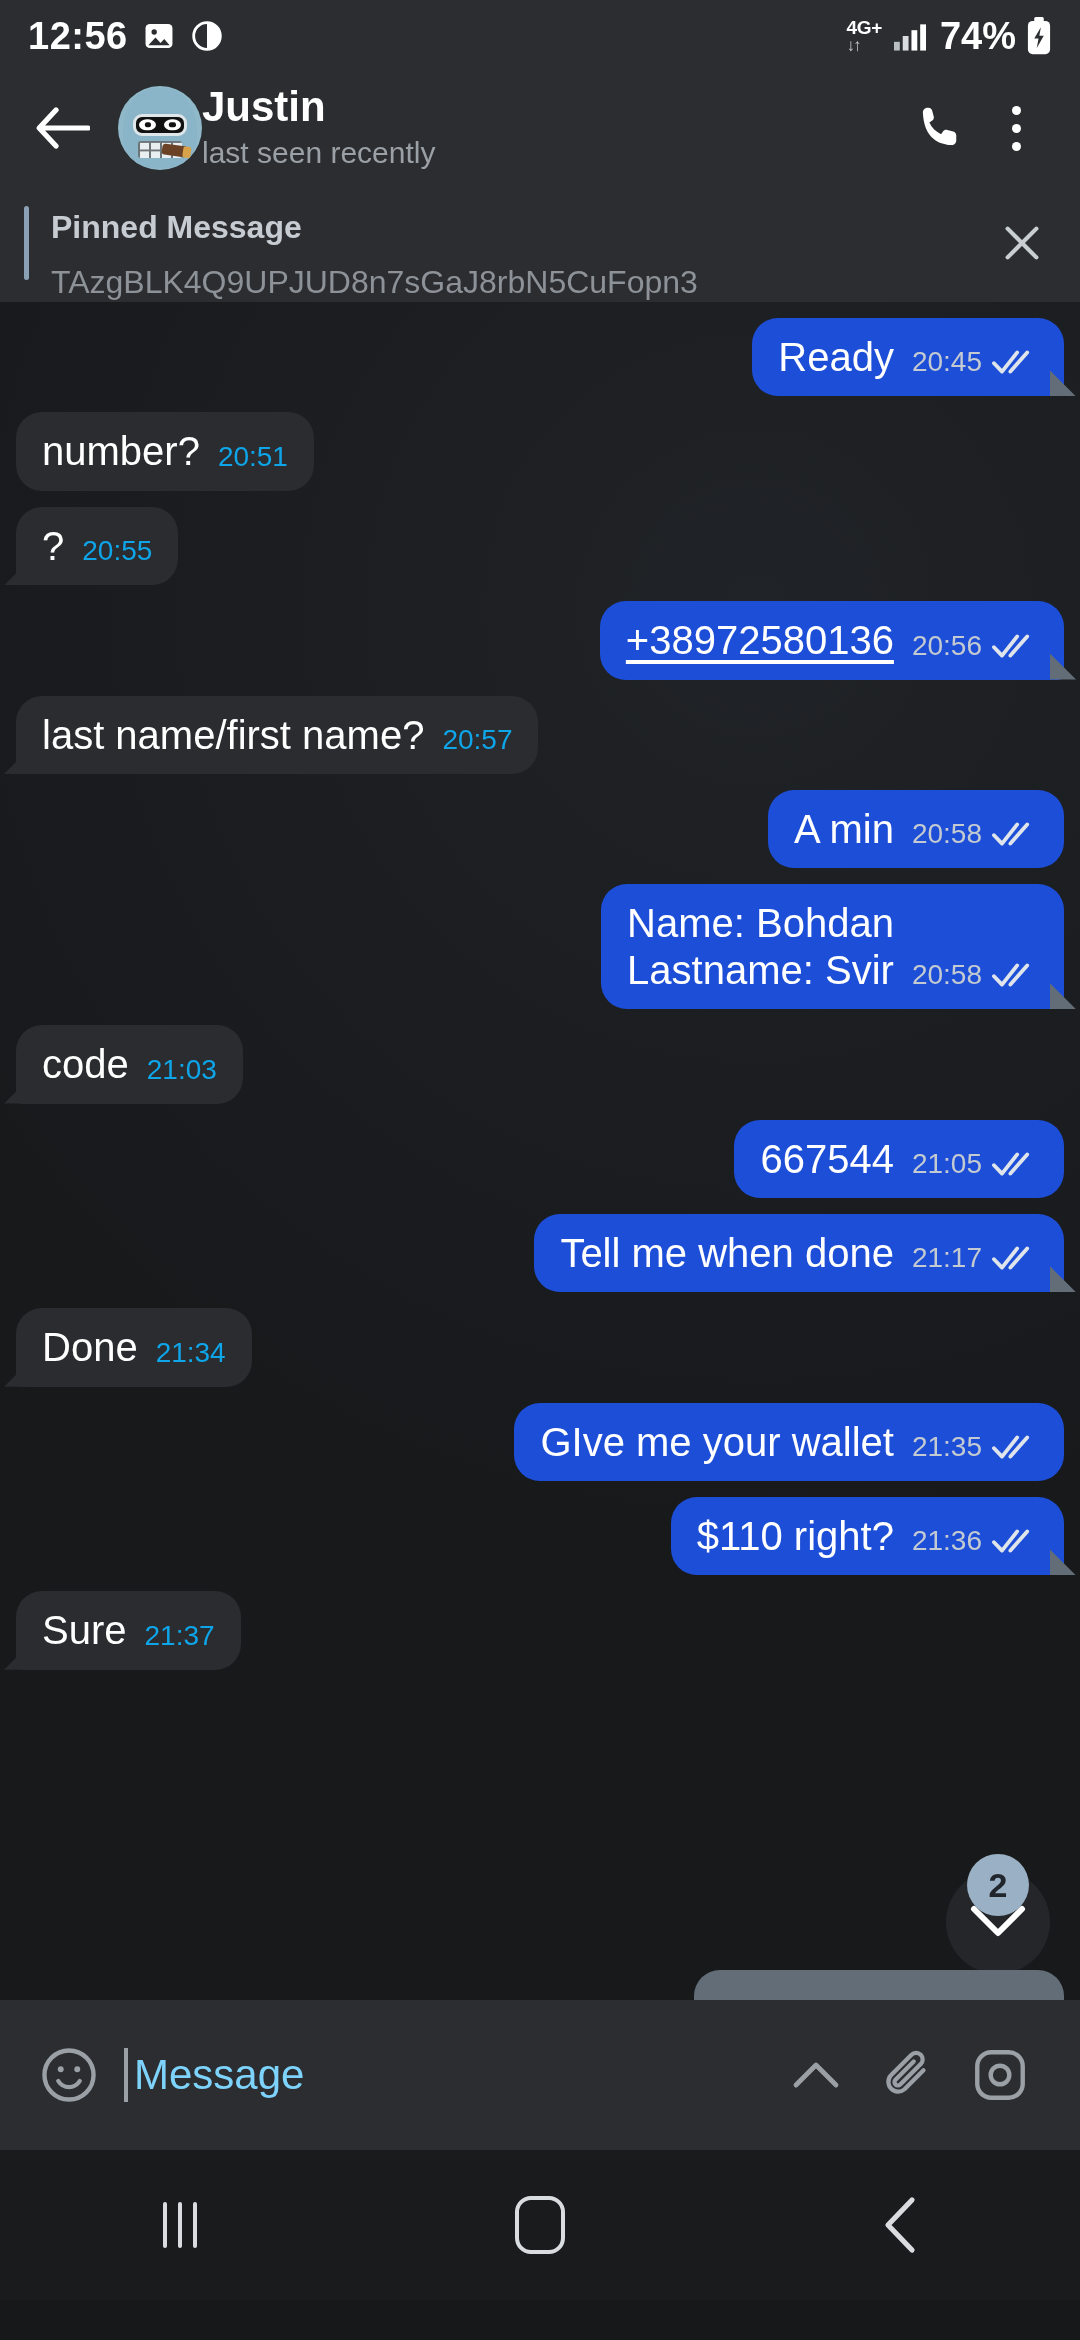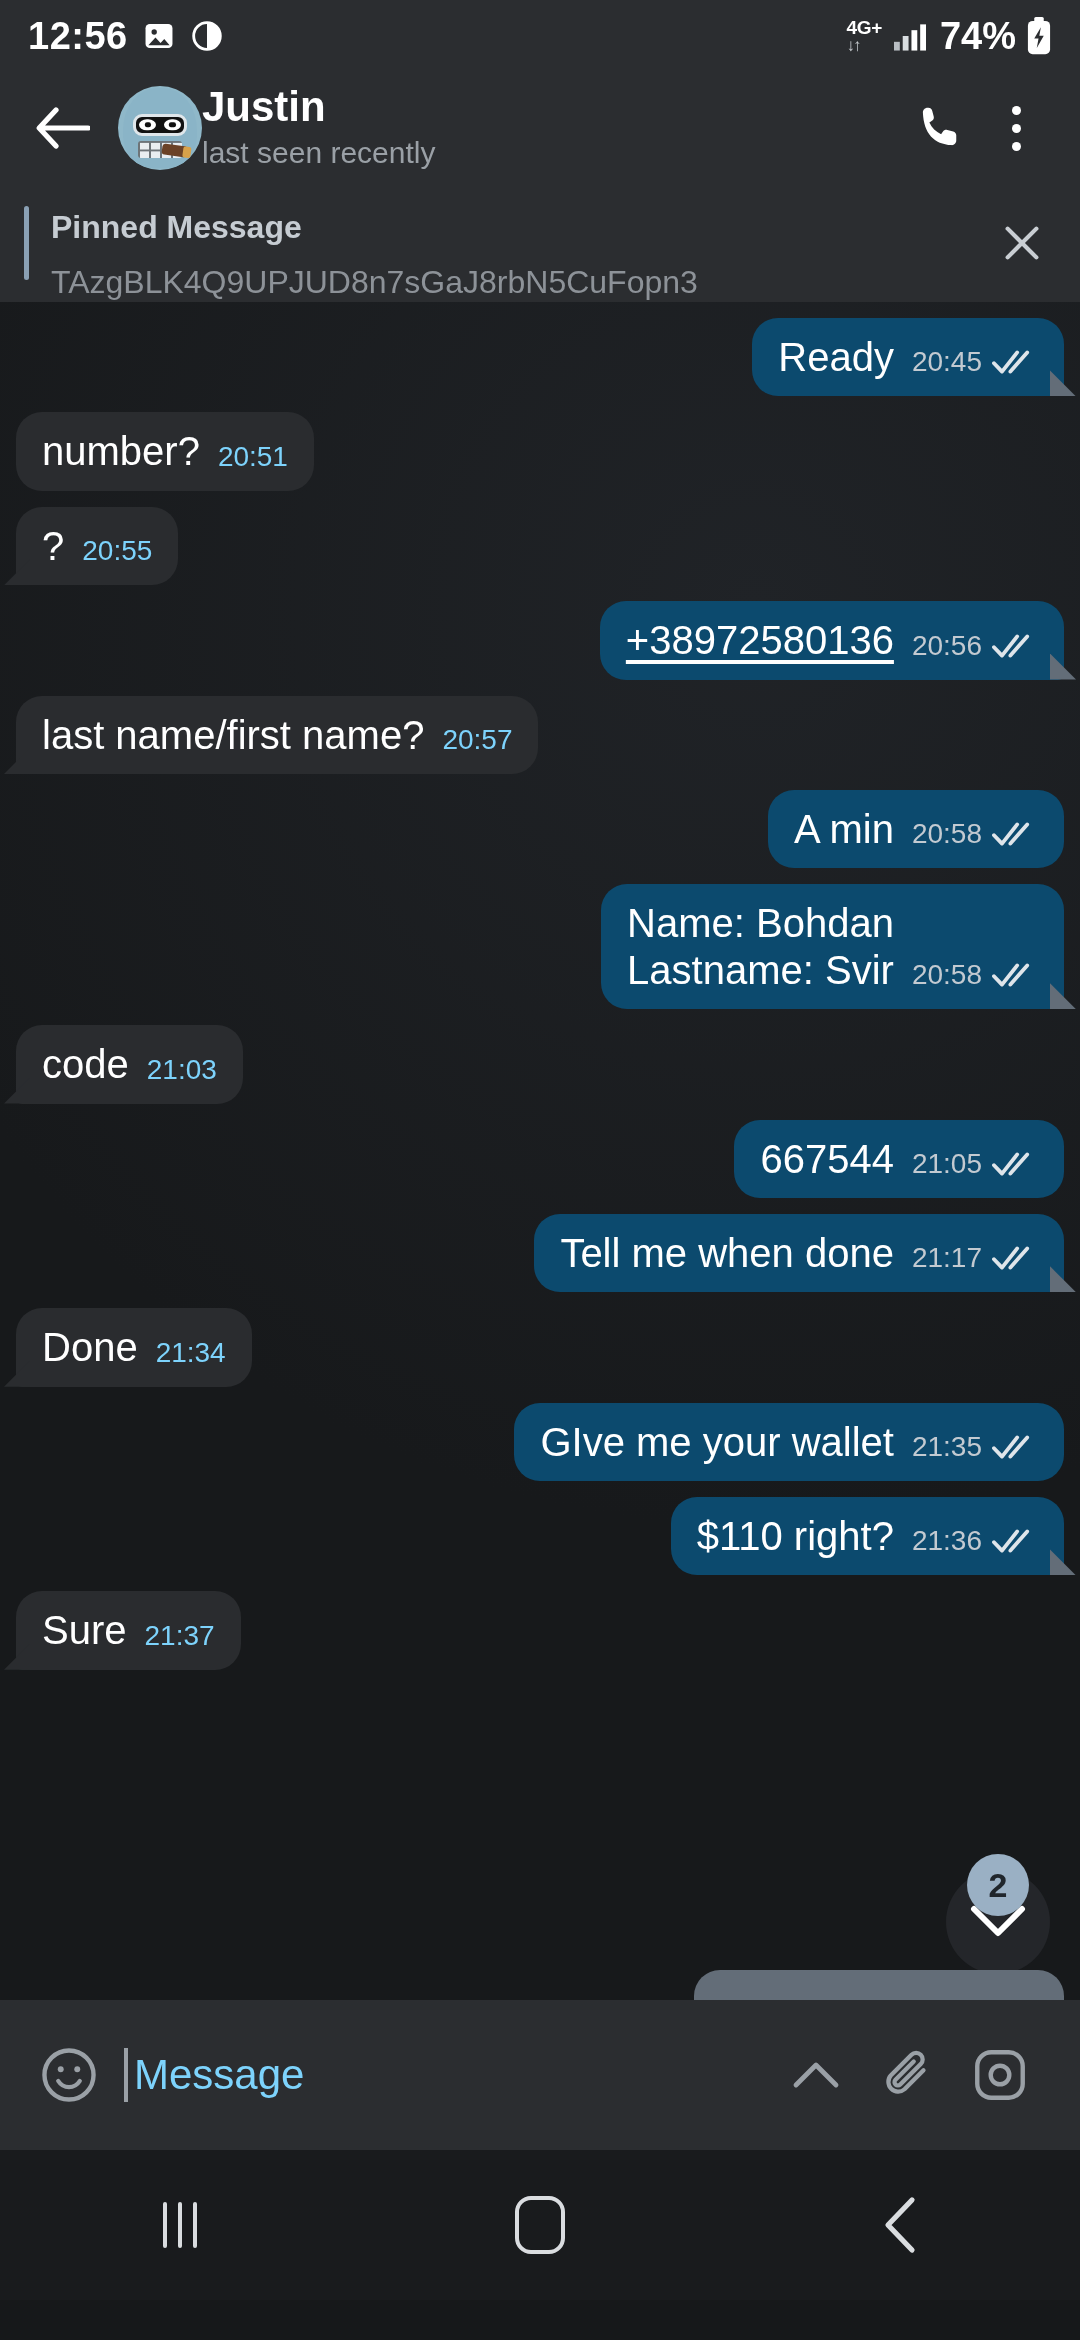--- a/index.html
+++ b/index.html
@@ -82,22 +82,22 @@
   .row.out { justify-content:flex-end; }
   .row.in  { justify-content:flex-start; }
 
   .bubble { position:relative; max-width:690px; border-radius:26px;
             padding:16px 26px 16px 26px; display:flex; align-items:flex-end;
             flex-wrap:nowrap; }
   .bubble .txt { color:#ffffff; font-size:40px; line-height:1.16;
                  white-space:pre-line; word-break:break-word; }
   .bubble .meta { display:flex; align-items:center; gap:10px; flex:0 0 auto;
                   margin-left:18px; padding-bottom:4px; }
-  .bubble .time { color:#7dd3fc; font-size:28px; line-height:1; white-space:nowrap; }
-  .bubble.out-b { background:#0c4a6e; border-bottom-right-radius:6px; }
+  .bubble .time { color:#0ea5e9; font-size:28px; line-height:1; white-space:nowrap; }
+  .bubble.out-b { background:#1d4ed8; border-bottom-right-radius:6px; }
   .bubble.in-b  { background:#2a2c2f; border-bottom-left-radius:6px; }
   .bubble.out-b .time { color:#c3cad1; }
   .bubble.nt-out { border-bottom-right-radius:26px; }
   .bubble.nt-in  { border-bottom-left-radius:26px; }
   .tail-out:after { content:""; position:absolute; right:-12px; bottom:0;
         width:26px; height:26px; background:#636d78;
         clip-path:polygon(0 0,100% 100%,0 100%); }
   .tail-in:after { content:""; position:absolute; left:-12px; bottom:0;
         width:26px; height:26px; background:#2a2c2f;
         clip-path:polygon(100% 0,100% 100%,0 100%); }

